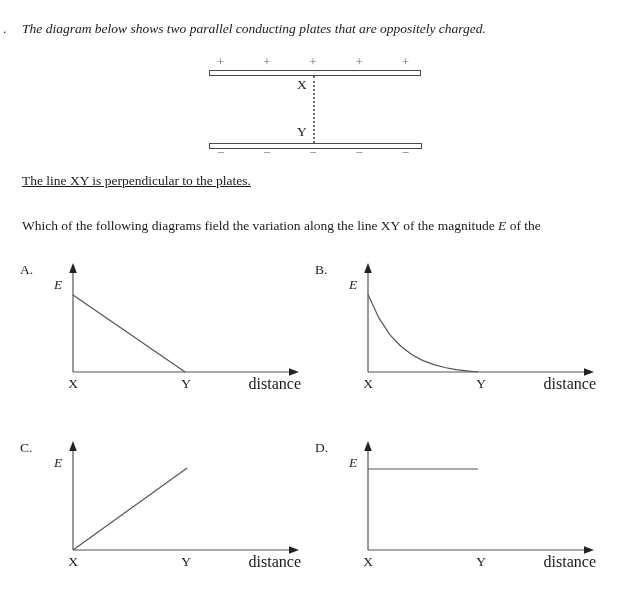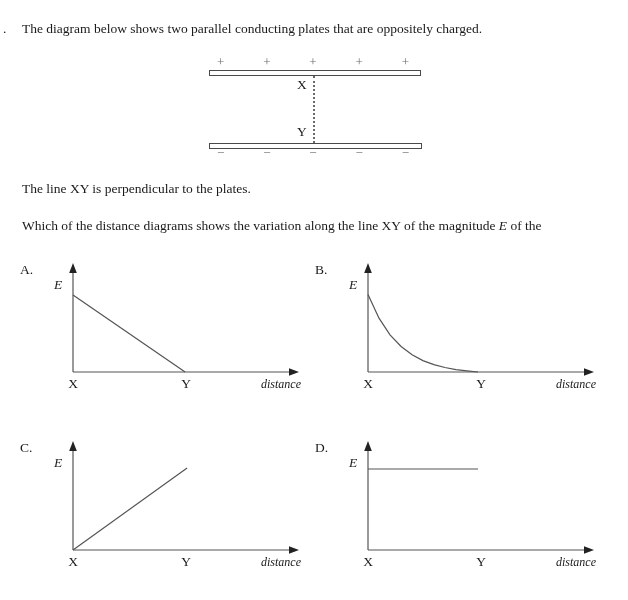--- a/index.html
+++ b/index.html
@@ -13,34 +13,34 @@
   .dotted-line{position:absolute;width:0;border-left:2px dotted #6a6a6a;}
   .point-label{position:absolute;font-size:13.5px;line-height:14px;}
 
   
   .graph-block{position:absolute;width:300px;height:142px;}
   .graph-block svg{position:absolute;left:0;top:0;}
   .opt-label{position:absolute;left:2px;top:4px;font-size:13.5px;}
   .e-label{position:absolute;left:36px;top:19px;font-size:13.5px;font-style:italic;}
   .x-label{position:absolute;left:47px;top:118px;width:16px;text-align:center;font-size:13.5px;}
   .y-label{position:absolute;left:160px;top:118px;width:16px;text-align:center;font-size:13.5px;}
-  .dist-label{position:absolute;left:200px;top:118px;width:83px;text-align:right;font-size:12px;font-style:italic;}
+  .dist-label{position:absolute;left:200px;top:118px;width:83px;text-align:right;font-size:16px;}
 
   .axis{stroke:#555;stroke-width:1.2;fill:none;}
   .arrow{fill:#222;stroke:none;}
   .curve{stroke:#555;stroke-width:1.2;fill:none;}
 </style>
 </head>
 <body>
 
 <div id="page">
 
   <div class="abs" style="left:3px;top:21px;">.</div>
 
-  <div class="abs" style="left:22px;top:21px;width:590px;">The diagram below shows two parallel conducting plates that are oppositely charged.</div>
+  <div class="abs" style="left:22px;top:21px;width:590px;font-style:italic;">The diagram below shows two parallel conducting plates that are oppositely charged.</div>
 
   <div>
     <div class="sign-row" style="left:217px;top:55px;width:192px;">
       <span>+</span>
       <span>+</span>
       <span>+</span>
       <span>+</span>
       <span>+</span>
     </div>
     <div class="plate" style="left:209px;top:70px;width:210px;"></div>
@@ -50,24 +50,24 @@
     <div class="plate" style="left:209px;top:143px;width:211px;"></div>
     <div class="sign-row" style="left:217px;top:146px;width:192px;">
       <span>−</span>
       <span>−</span>
       <span>−</span>
       <span>−</span>
       <span>−</span>
     </div>
   </div>
 
-  <div class="abs" style="left:22px;top:181px;width:590px;">The line XY is perpendicular to the plates.</div>
+  <div class="abs" style="left:22px;top:173px;width:590px;text-decoration:underline;">The line XY is perpendicular to the plates.</div>
 
   <div class="abs" style="left:22px;top:218px;width:596px;">
-    <div><span>Which of the distance diagrams shows the variation along the line XY of the magnitude </span><span style="font-style:italic;">E</span><span> of the</span></div>
+    <div><span>Which of the following diagrams field the variation along the line XY of the magnitude </span><span style="font-style:italic;">E</span><span> of the</span></div>
   </div>
 
   <div class="graph-block" style="left:18px;top:258px;">
     <svg width="300" height="142" viewBox="0 0 300 142">
       <line class="axis" x1="55" y1="114" x2="55" y2="14"></line>
       <path class="arrow" d="M55 5 L51.2 15 L58.8 15 Z"></path>
       <line class="axis" x1="55" y1="114" x2="272" y2="114"></line>
       <path class="arrow" d="M281 114 L271 110.3 L271 117.7 Z"></path>
       <polyline class="curve" points="55.0,36.9 167.1,114.0"></polyline>
     </svg>

